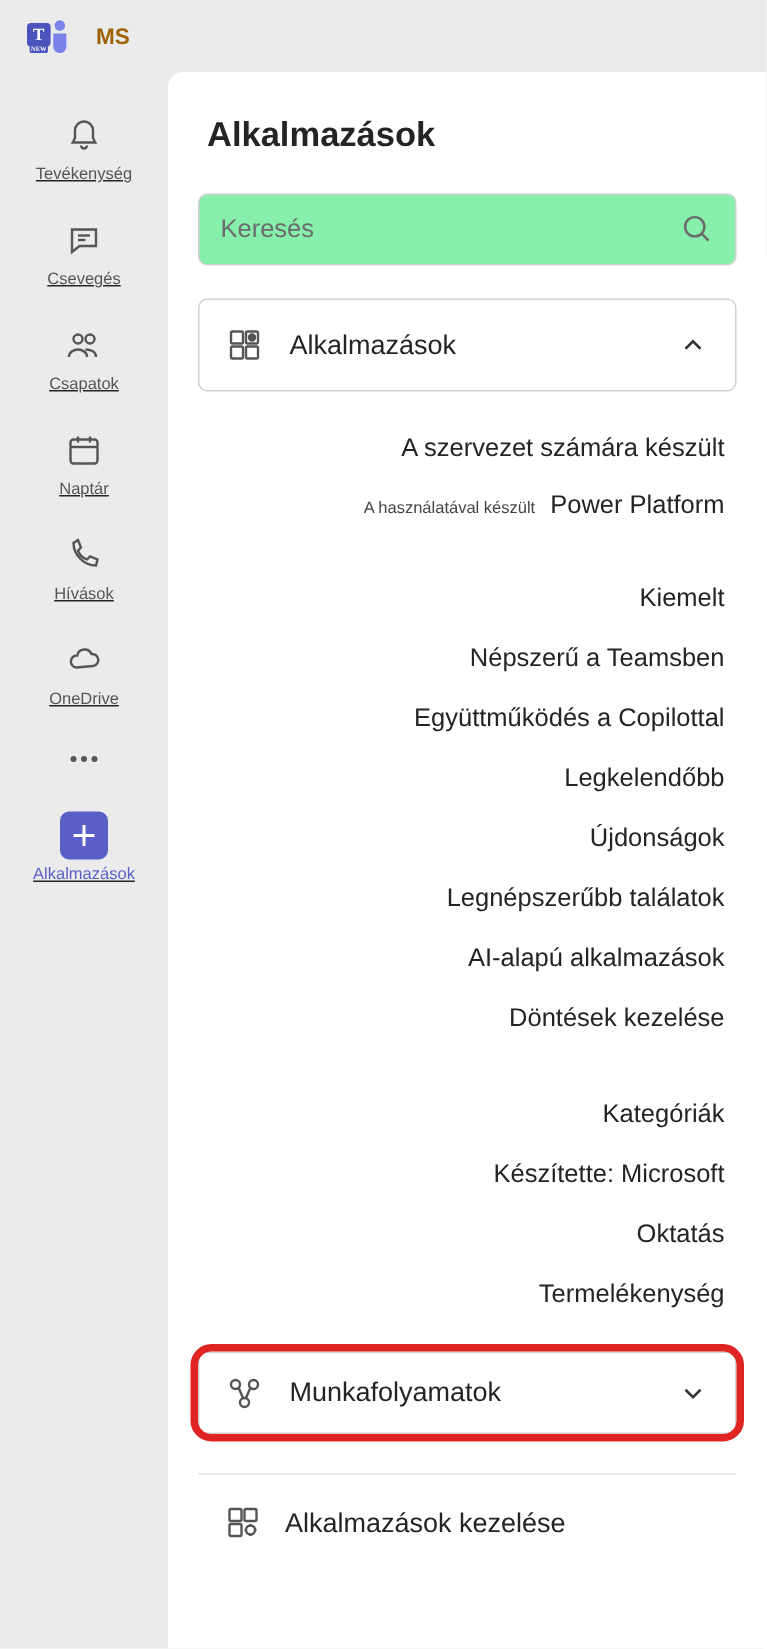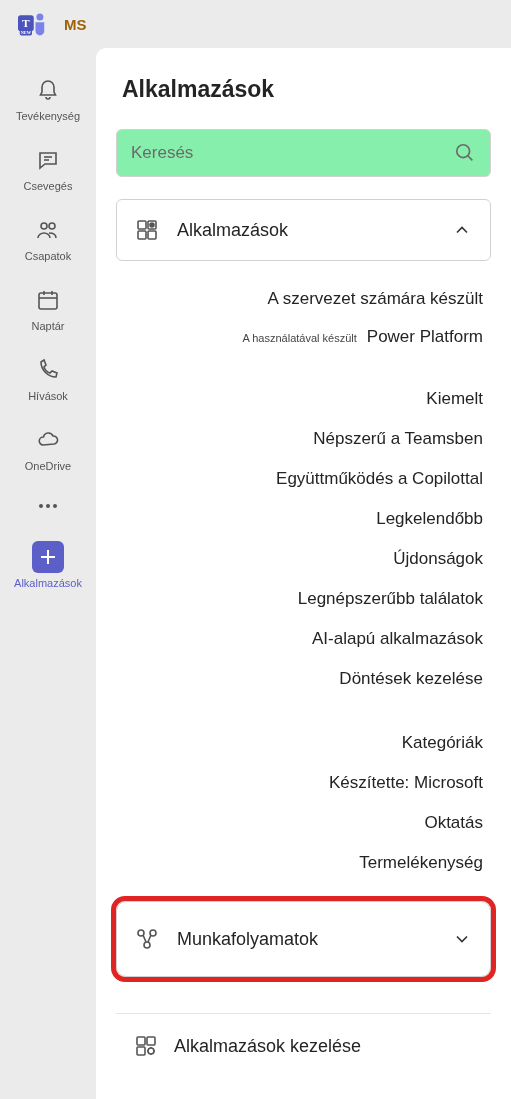--- a/index.html
+++ b/index.html
@@ -29,27 +29,28 @@
     .user-initials {
       font-size: 15px;
       color: #a16207;
       font-weight: 700;
     }
     .main {
       display: flex;
       height: calc(100% - 48px);
     }
     .rail {
-      width: 96px;
+      width: 112px;
       background: #ebebeb;
       display: flex;
       flex-direction: column;
       align-items: center;
       padding-top: 18px;
       gap: 8px;
+      text-decoration: underline;
     }
     .rail-item {
       width: 80px;
       display: flex;
       flex-direction: column;
       align-items: center;
       padding: 8px 0 6px 0;
       cursor: pointer;
       color: #555;
       border-radius: 6px;
@@ -164,41 +165,41 @@
     .group-sub .plat { font-size: 17px; color: #242424; }
     .nav-item {
       font-size: 17px;
       color: #242424;
       padding: 10px 0;
       cursor: pointer;
     }
     .nav-gap { height: 24px; }
     .workflows {
       border: 1.5px solid #d1d1d1;
-      border-radius: 10px;
-      height: 76px;
+      border-radius: 0;
+      height: 55px;
       display: flex;
       align-items: center;
       padding: 0 18px;
       background: #fff;
       cursor: pointer;
       position: relative;
     }
     .highlight-ring {
       position: absolute;
       inset: -6px;
       border: 5px solid #e02424;
       border-radius: 14px;
       pointer-events: none;
     }
     .workflows .sh-icon { width: 24px; height: 24px; margin-right: 18px; color: #555; }
     .workflows .sh-label { font-size: 18px; color: #242424; flex: 1; }
     .manage-row {
       border-top: 1px solid #e5e5e5;
-      margin-top: 36px;
+      margin-top: 26px;
       padding: 20px 18px 14px 18px;
       display: flex;
       align-items: center;
       gap: 16px;
       cursor: pointer;
     }
     .manage-row .sh-icon { width: 24px; height: 24px; color: #555; }
     .manage-row .sh-label { font-size: 18px; color: #242424; }
     svg { display: block; }
   </style>

